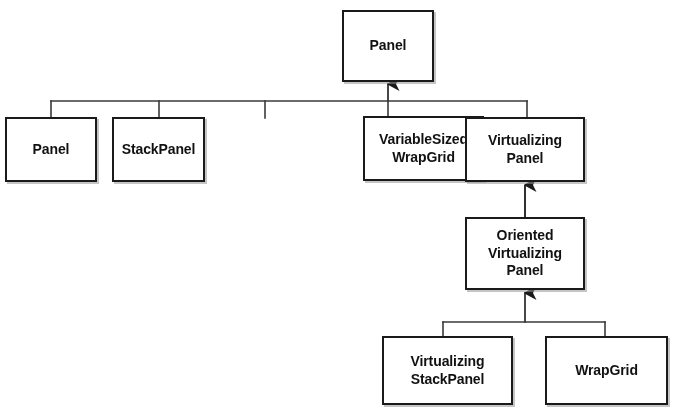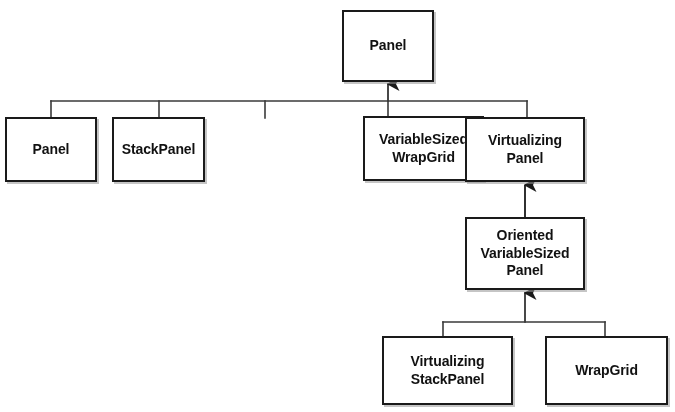--- a/index.html
+++ b/index.html
@@ -107,21 +107,21 @@
 WrapGrid</span>
   </div>
 
   <div class="node" style="left:465px; top:117px; width:120px; height:65px;">
     <span class="node-label">Virtualizing
 Panel</span>
   </div>
 
   <div class="node" style="left:465px; top:217px; width:120px; height:73px;">
     <span class="node-label">Oriented
-VariableSized
+Virtualizing
 Panel</span>
   </div>
 
   <div class="node" style="left:382px; top:336px; width:131px; height:69px;">
     <span class="node-label">Virtualizing
 StackPanel</span>
   </div>
 
   <div class="node" style="left:545px; top:336px; width:123px; height:69px;">
     <span class="node-label">WrapGrid</span>

